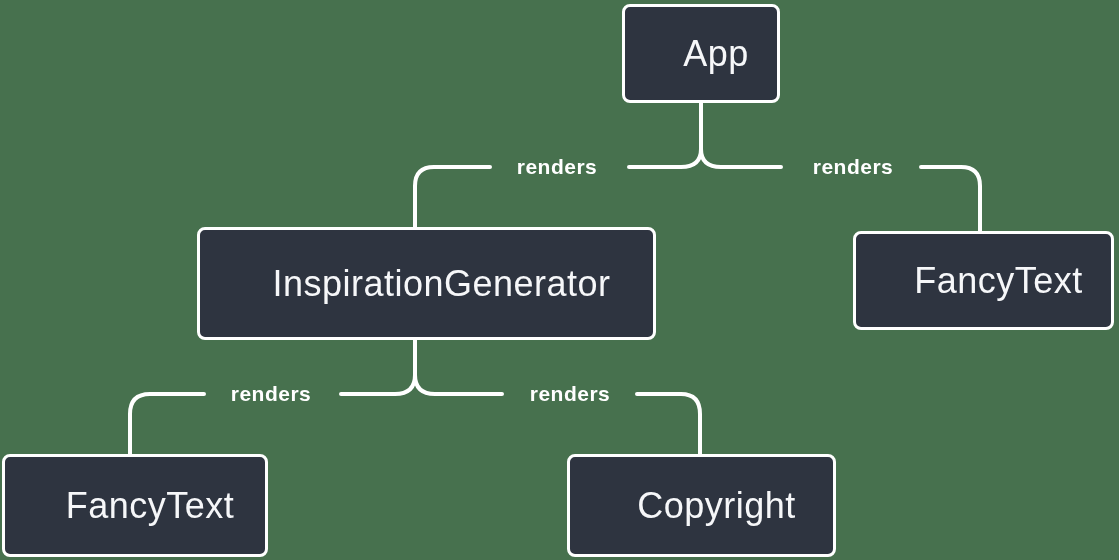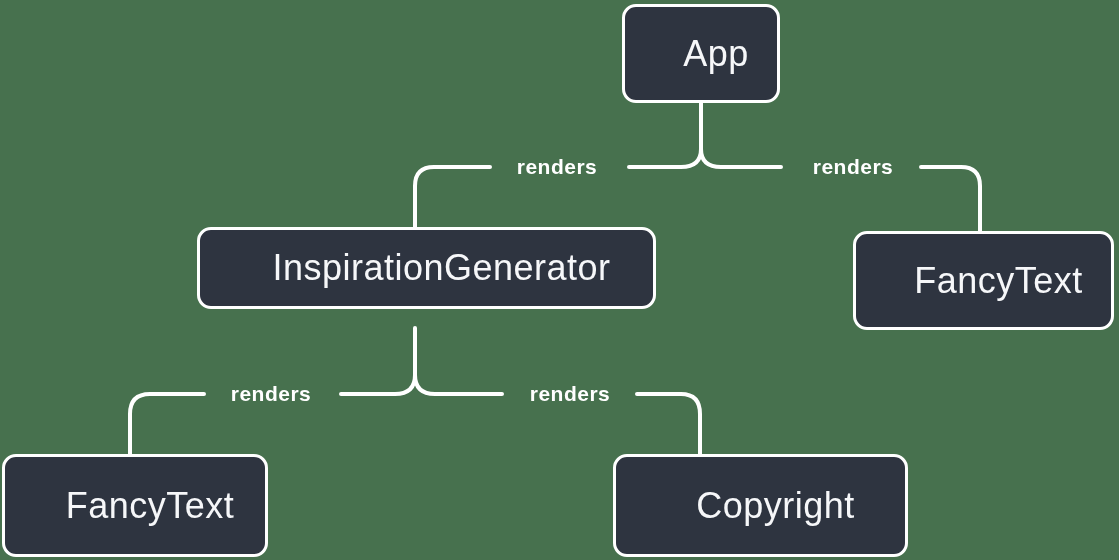--- a/index.html
+++ b/index.html
@@ -31,36 +31,36 @@
   svg.edges path {
     fill: none;
     stroke: var(--edge);
     stroke-width: 4;
     stroke-linecap: round;
   }
   .node {
     position: absolute;
     background: var(--node-fill);
     border: 3.5px solid var(--node-border);
-    border-radius: 14px;
+    border-radius: 8px;
     display: flex;
     align-items: center;
     justify-content: center;
     color: var(--text);
     font-size: 36px;
     font-weight: 500;
     letter-spacing: 0.5px;
     white-space: nowrap;
     padding-left: 30px;
   }
   .node-app            { left: 622px; top: 4px;   width: 158px; height: 99px;  }
-  .node-ig             { left: 197px; top: 227px; width: 459px; height: 82px; }
+  .node-ig             { left: 197px; top: 227px; width: 459px; height: 113px; }
   .node-fancy-right    { left: 853px; top: 231px; width: 261px; height: 99px;  }
   .node-fancy-left     { left: 2px;   top: 454px; width: 266px; height: 103px; }
-  .node-copyright      { left: 567px; top: 454px; width: 295px; height: 103px; margin-left: 46px; }
+  .node-copyright      { left: 567px; top: 454px; width: 269px; height: 103px; }
   .edge-label {
     position: absolute;
     transform: translate(-50%, -50%);
     color: var(--edge);
     font-size: 21px;
     font-weight: 700;
     letter-spacing: 0.5px;
     white-space: nowrap;
   }
   .edge-label-1 { left: 557px; top: 167px; }

